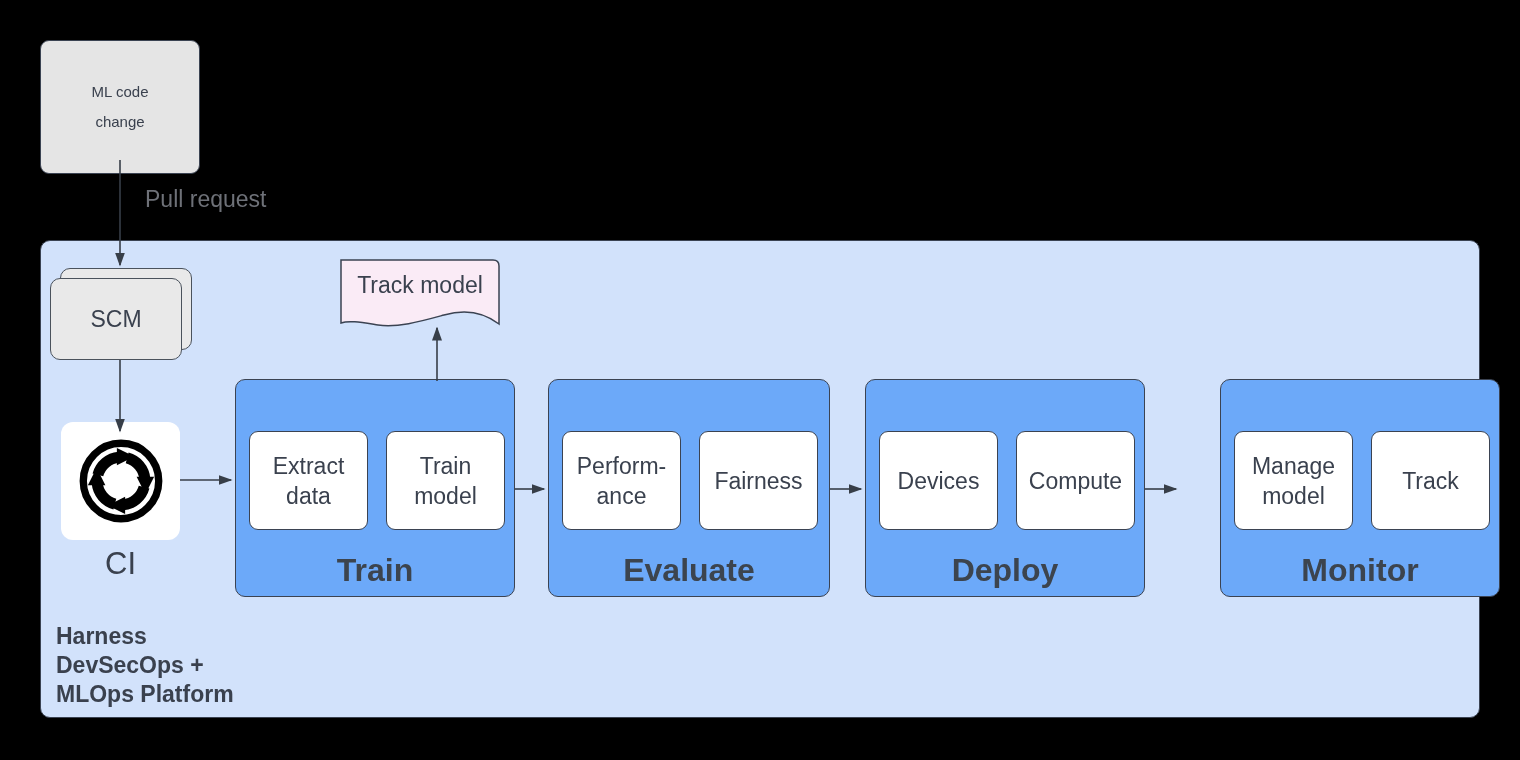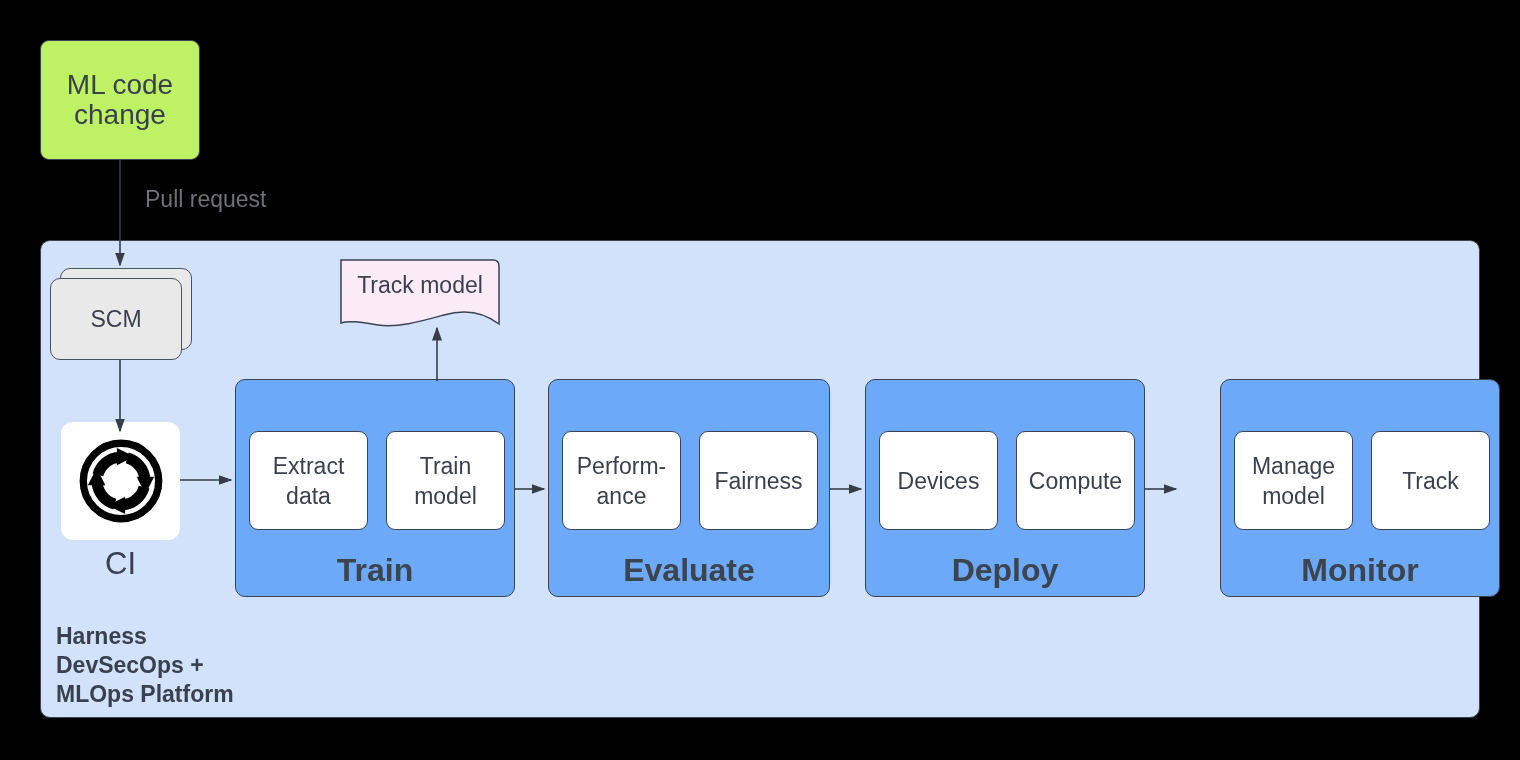--- a/index.html
+++ b/index.html
@@ -14,25 +14,25 @@
   }
   .abs { position: absolute; box-sizing: border-box; }
   .center {
     display: flex; align-items: center; justify-content: center;
     text-align: center;
   }
   .pre { white-space: pre-line; }
 
   
   .ml-box {
-    left: 40px; top: 40px; width: 160px; height: 120px;
-    background: #bef264;
+    left: 40px; top: 40px; width: 160px; height: 134px;
+    background: #e5e5e5;
     border: 1.5px solid #3B4352;
     border-radius: 9px;
-    font-size: 28px; line-height: 30px;
+    font-size: 15px; line-height: 30px;
   }
 
   
   .pull-request {
     left: 137px; top: 186px;
     font-size: 23px; color: #6E7178; margin-left: 8px;
   }
 
   
   .platform {

